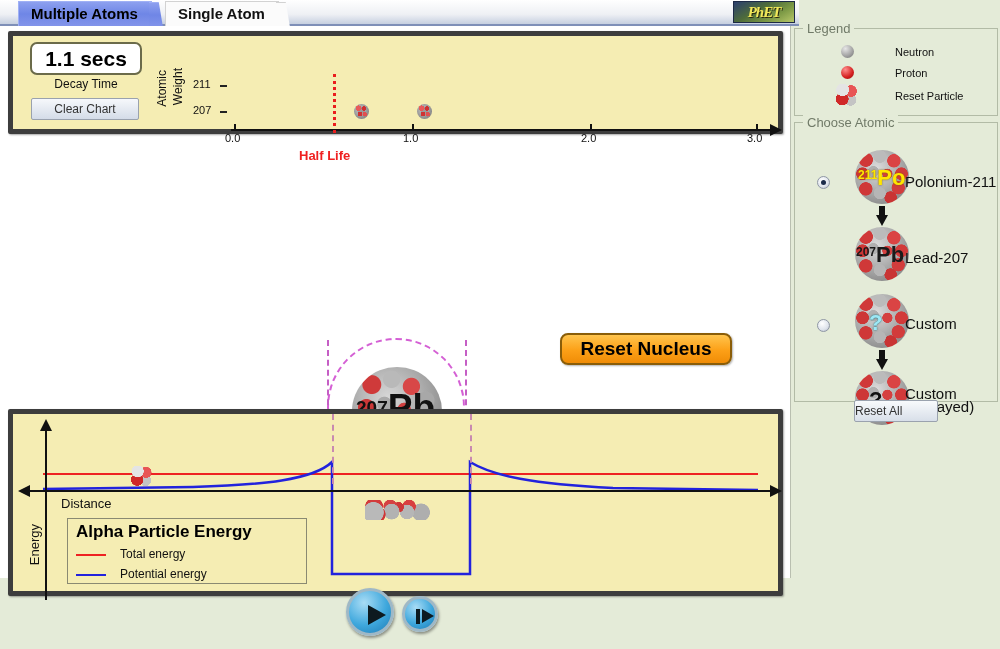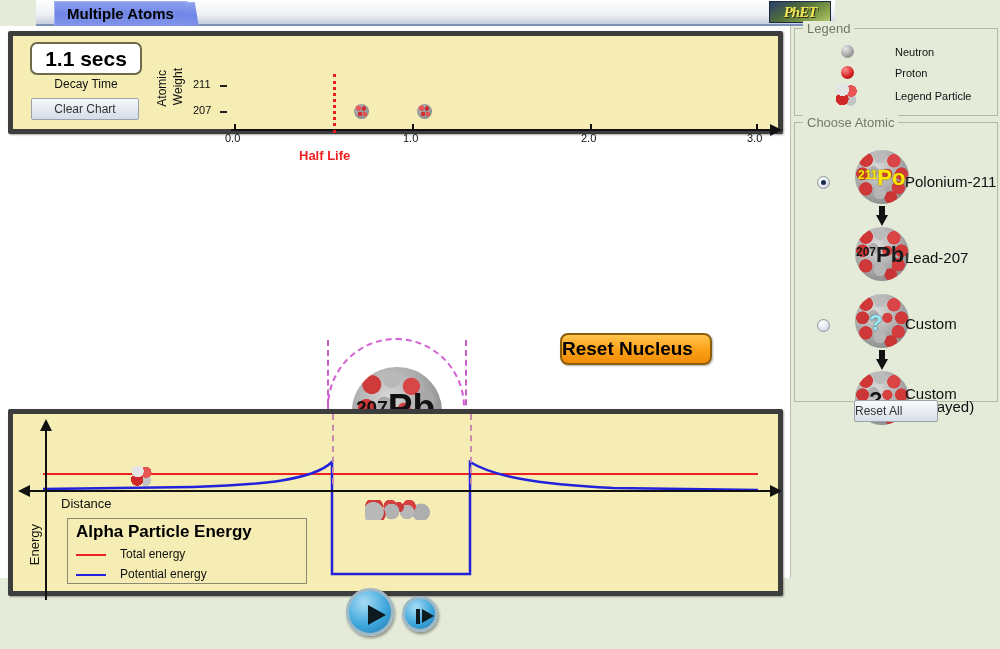--- a/index.html
+++ b/index.html
@@ -14,21 +14,20 @@
     position: relative;
     width: 1000px; height: 649px;
     background: #e4ebd8;
   }
 
   
   #tabbar {
     position: absolute; left: 0; top: 0; width: 799px; height: 26px;
     background: linear-gradient(#ffffff, #eef0f4 60%, #c6cfe0);
     border-bottom: 2px solid #7e8fb8;
-    margin-left: 36px;
   }
   .tab {
     position: absolute; top: 1px; height: 25px;
     line-height: 23px;
     font-size: 15px; font-weight: bold;
     color: #111;
     padding: 0 14px 0 12px;
     cursor: pointer;
   }
   .tab .skew {
@@ -222,26 +221,26 @@
     width: 24px; height: 24px;
     background:
       radial-gradient(circle at 32% 30%, #c9c9c9 0 32%, transparent 33%),
       radial-gradient(circle at 70% 34%, #d84040 0 30%, transparent 31%),
       radial-gradient(circle at 34% 68%, #cc3434 0 32%, transparent 33%),
       radial-gradient(circle at 70% 70%, #b0b0b0 0 30%, transparent 31%);
   }
 
   #reset-nucleus-btn {
     position: absolute; left: 560px; top: 194px;
-    width: 152px; height: 32px;
+    width: 172px; height: 32px;
     background: linear-gradient(#ffc44d, #fca017 55%, #f08c06);
     border: 2px solid #8a5d08;
     border-radius: 8px;
     font-size: 19px; font-weight: bold; color: #000;
-    text-align: left; line-height: 28px;
+    text-align: center; line-height: 28px;
     cursor: pointer;
     box-shadow: 1px 1px 2px rgba(0,0,0,.3);
   }
 
   
   #energy-chart { left: 8px; top: 383px; width: 775px; height: 187px; }
 
   #energy-yaxis { position: absolute; left: 32px; top: 16px; width: 2px; height: 170px; background: #111; }
   #energy-yarrow {
     position: absolute; left: 27px; top: 5px; width: 0; height: 0;
@@ -448,20 +447,24 @@
 </head>
 <body>
 
 <div id="app">
 
   <div id="tabbar">
     <div class="tab" id="tab-multiple">
       <span>Multiple Atoms</span>
       <span class="skew"></span>
     </div>
+    <div class="tab" id="tab-single">
+      <span>Single Atom</span>
+      <span class="skew"></span>
+    </div>
     <div id="phet-logo">PhET</div>
   </div>
 
   <div id="canvas">
 
     <div class="sim-panel" id="decay-chart">
 
       <div id="decay-time-box">1.1 secs</div>
       <div id="decay-time-label">Decay Time</div>
       <div id="clear-chart-btn">Clear Chart</div>
@@ -560,21 +563,21 @@
     <div class="group-box" id="legend-box">
       <div class="group-title">Legend</div>
 
       <div class="legend-icon ball-neutron" style="left:46px; top:16px;"></div>
       <div class="legend-row" style="left:100px; top:17px;">Neutron</div>
 
       <div class="legend-icon ball-proton" style="left:46px; top:37px;"></div>
       <div class="legend-row" style="left:100px; top:38px;">Proton</div>
 
       <div class="legend-icon ball-alpha" style="left:41px; top:55px;"></div>
-      <div class="legend-row" style="left:100px; top:61px;">Legend Particle</div>
+      <div class="legend-row" style="left:100px; top:61px;">Reset Particle</div>
     </div>
 
     <div class="group-box" id="choose-box">
       <div class="group-title">Choose Atomic</div>
 
       <div class="radio checked" style="left:22px; top:53px;"></div>
       <div class="nuc-big" style="left:60px; top:27px;"></div>
       <div class="nuc-symbol sym-yellow" style="left:63px; top:42px;">
         <span class="iso">211</span><span class="elem">Po</span>
       </div>

